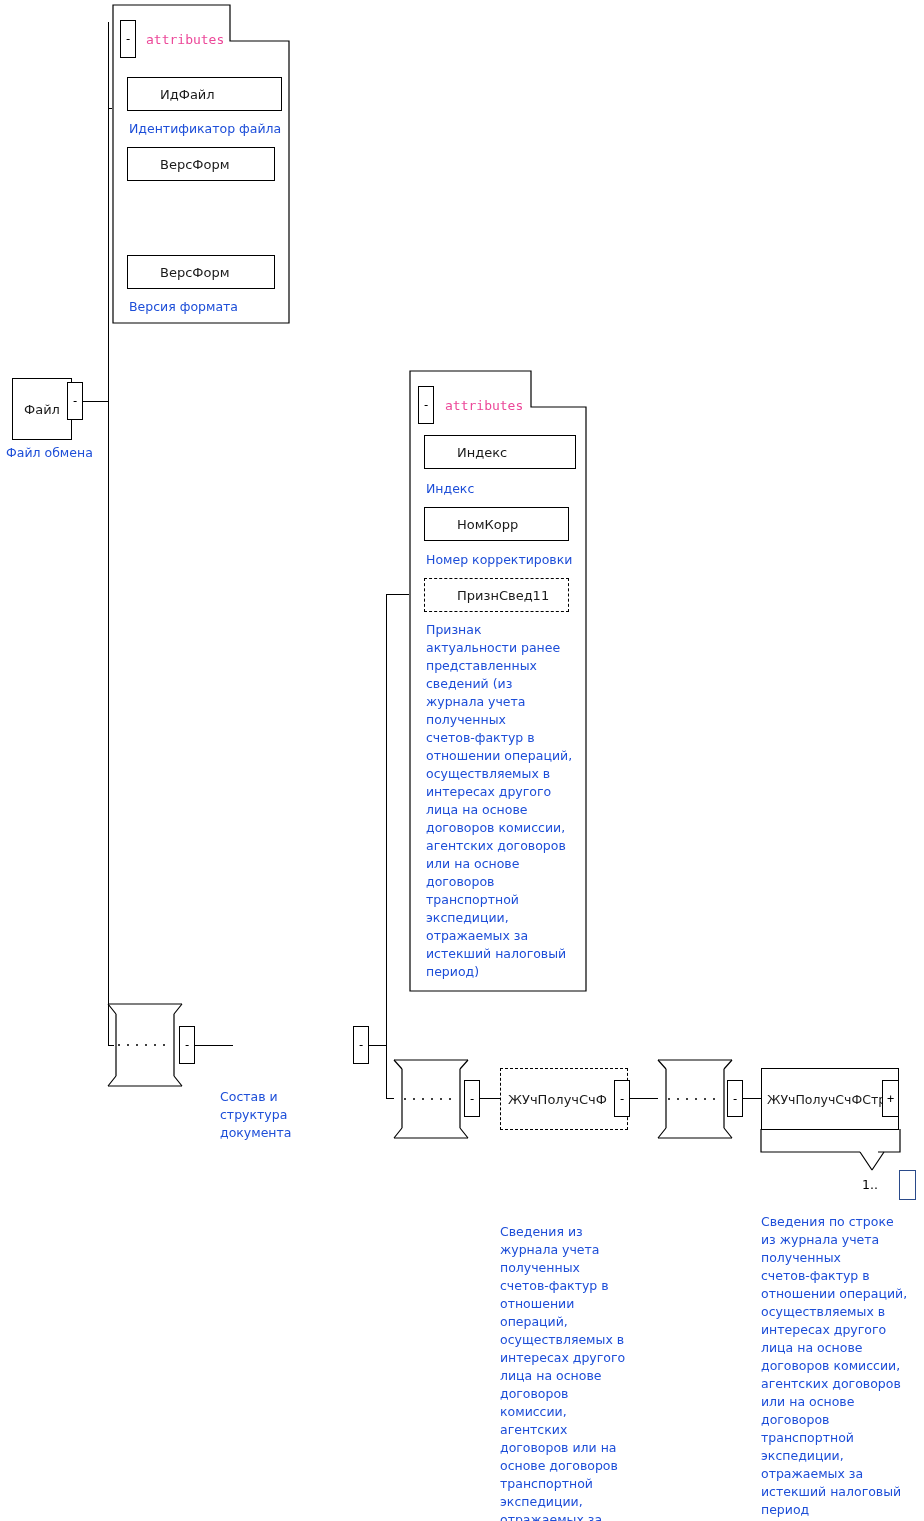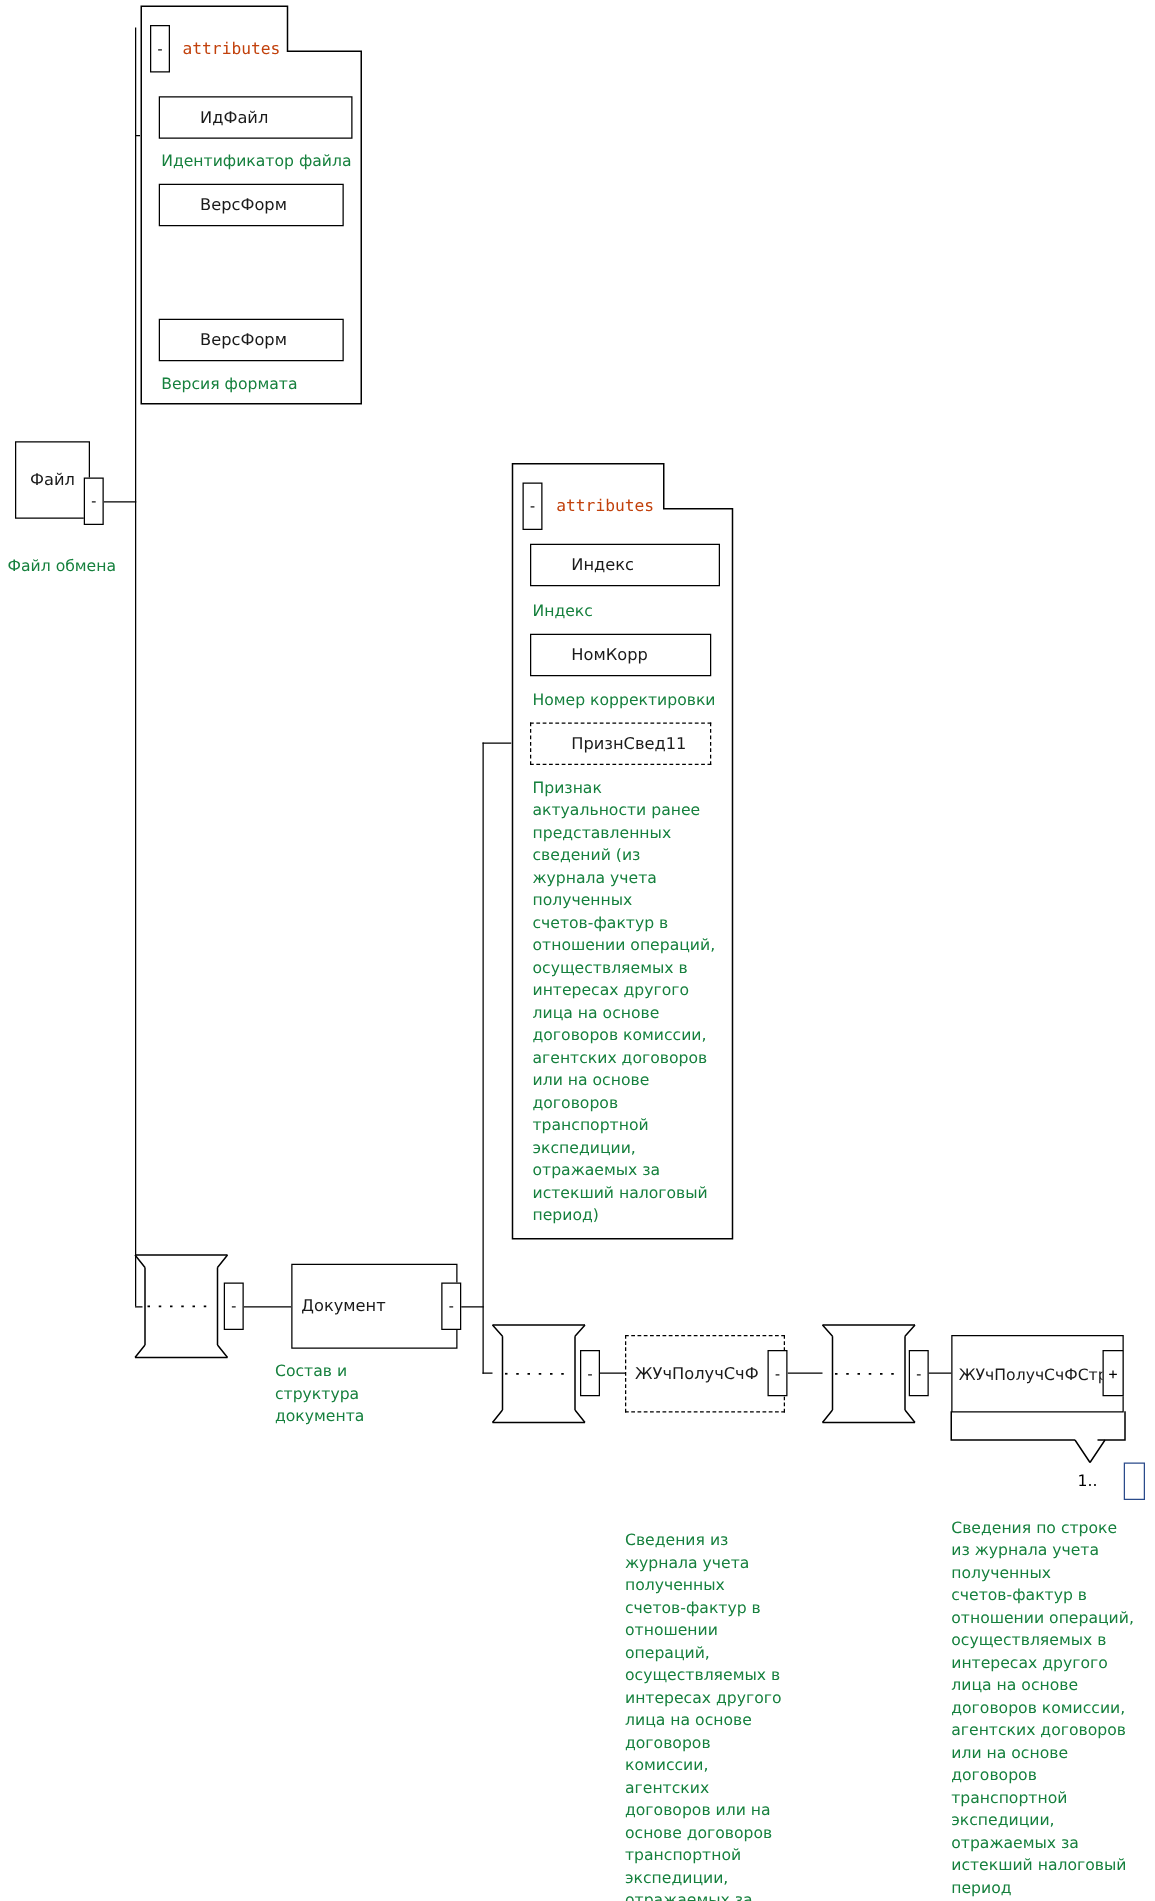--- a/index.html
+++ b/index.html
@@ -18,30 +18,30 @@
   .node.dashed{border:1px dashed #000;}
 
   
   .tgl{position:absolute;box-sizing:border-box;border:1px solid #000;background:#fff;
        display:flex;align-items:center;justify-content:center;
        font-size:12px;line-height:12px;font-family:"DejaVu Sans Mono", monospace;color:#000;z-index:6;}
 
   
   .attrbox{position:absolute;box-sizing:border-box;background:#fff;}
   .attrhdr{position:absolute;font-family:"DejaVu Sans Mono", monospace;
-           font-size:13px;line-height:15px;color:#c2410c;white-space:nowrap;}
+           font-size:13px;line-height:15px;color:#ec4899;white-space:nowrap;}
 
   
   .fld{position:absolute;box-sizing:border-box;border:1px solid #000;background:#fff;
        display:flex;align-items:center;}
   .fld.dashed{border:1px dashed #000;}
   .fld .lbl{font-size:13px;line-height:15px;padding-left:6px;white-space:nowrap;margin-left:26px;}
 
   
-  .desc{position:absolute;font-size:12.5px;line-height:18px;color:#15803d;
+  .desc{position:absolute;font-size:12.5px;line-height:18px;color:#1d4ed8;
         white-space:pre-wrap;word-wrap:break-word;}
 
   
   .seq{position:absolute;}
   .seq svg{display:block;overflow:visible;}
 
   
   .mult{position:absolute;font-size:12.5px;line-height:14px;color:#000;white-space:nowrap;}
   .multbox{position:absolute;box-sizing:border-box;border:1px solid #2a4a8a;background:#fff;}
 </style>
@@ -88,21 +88,21 @@
 
   <div class="fld" style="left:127px;top:147px;width:148px;height:34px;">
     <span class="lbl">ВерсФорм</span>
   </div>
 
   <div class="fld" style="left:127px;top:255px;width:148px;height:34px;">
     <span class="lbl">ВерсФорм</span>
   </div>
   <div class="desc" style="left:129px;top:298px;width:160px;">Версия формата</div>
 
-  <div class="node" style="left:12px;top:353px;width:60px;height:62px;">
+  <div class="node" style="left:12px;top:378px;width:60px;height:62px;">
     <span class="lbl" style="padding-left:11px;">Файл</span>
   </div>
   <div class="tgl" style="left:67px;top:382px;width:16px;height:38px;">-</div>
   <div class="desc" style="left:6px;top:444px;width:140px;">Файл обмена</div>
 
   <div class="attrbox" style="left:409px;top:370px;width:178px;height:622px;">
     <svg width="180" height="624" style="position:absolute;left:0;top:0;overflow:visible;">
       <path d="M1,1 L122,1 L122,37 L177,37 L177,621 L1,621 Z" fill="#ffffff" stroke="#000000" stroke-width="1.2"></path>
     </svg>
     <div class="tgl" style="left:9px;top:16px;width:16px;height:38px;">-</div>
@@ -146,23 +146,20 @@
   <div class="seq" style="left:106px;top:1002px;">
     <svg width="84" height="86">
       <path d="M10,12 L2,2 M10,12 L10,74 M10,74 L2,84" fill="none" stroke="#000" stroke-width="1.2"></path>
       <path d="M2,2 L76,2 M2,84 L76,84" fill="none" stroke="#000" stroke-width="1.2"></path>
       <path d="M76,2 L68,12 M68,12 L68,74 M68,74 L76,84" fill="none" stroke="#000" stroke-width="1.2"></path>
       <path d="M12,43 L66,43" fill="none" stroke="#000" stroke-width="1.4" stroke-dasharray="2,7"></path>
     </svg>
   </div>
   <div class="tgl" style="left:179px;top:1026px;width:16px;height:38px;">-</div>
 
-  <div class="node" style="left:233px;top:1011px;width:133px;height:68px;">
-    <span class="lbl">Документ</span>
-  </div>
   <div class="tgl" style="left:353px;top:1026px;width:16px;height:38px;">-</div>
   <div class="desc" style="left:220px;top:1088px;width:120px;">Состав и
 структура
 документа</div>
 
   <div class="seq" style="left:392px;top:1058px;">
     <svg width="84" height="82">
       <path d="M10,11 L2,2 M10,11 L10,70 M10,70 L2,80" fill="none" stroke="#000" stroke-width="1.2"></path>
       <path d="M2,2 L76,2 M2,80 L76,80" fill="none" stroke="#000" stroke-width="1.2"></path>
       <path d="M76,2 L68,11 M68,11 L68,70 M68,70 L76,80" fill="none" stroke="#000" stroke-width="1.2"></path>

